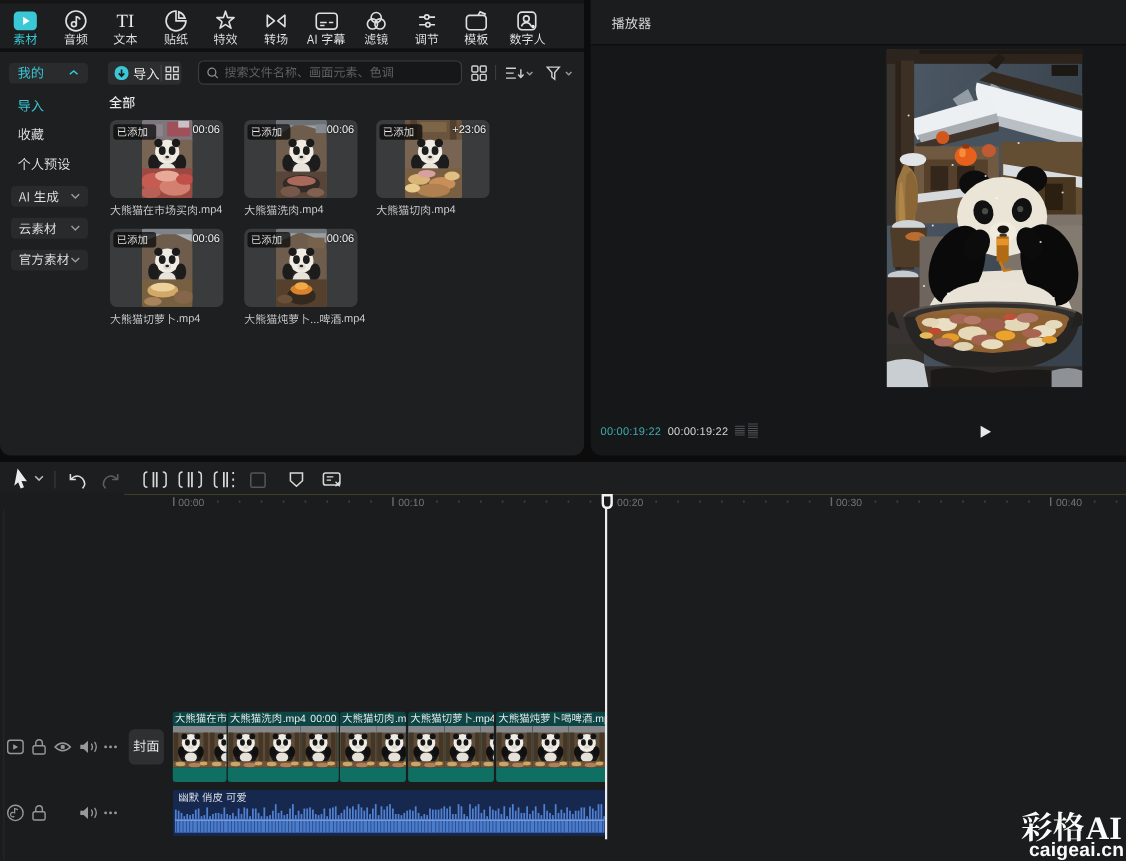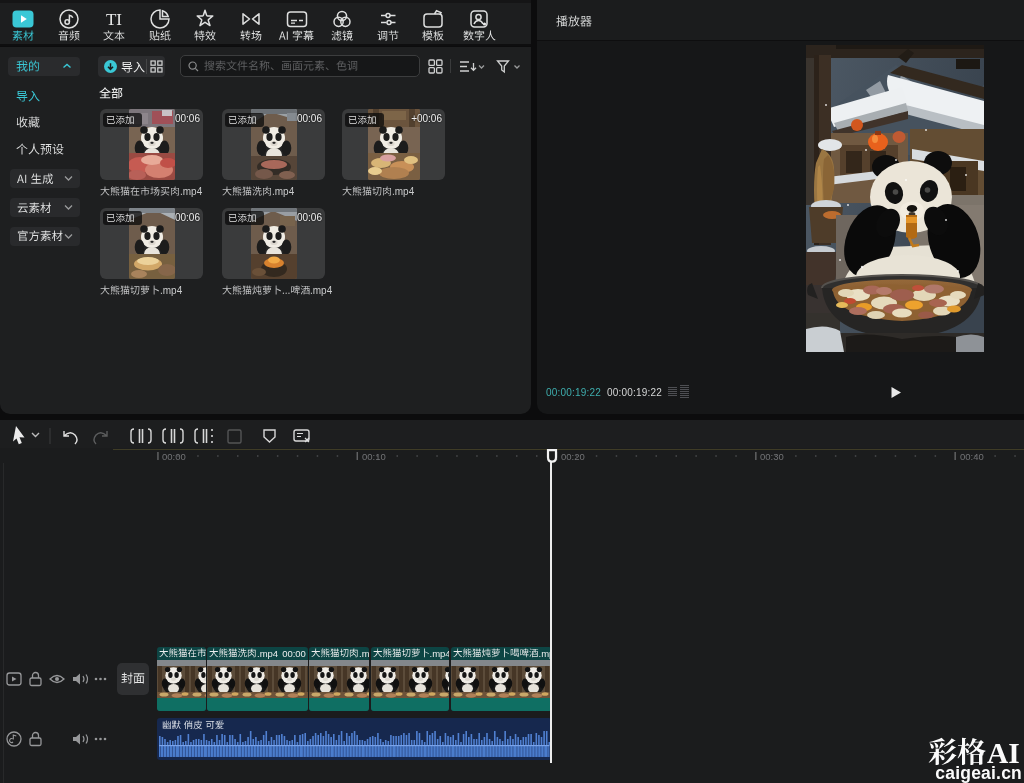--- a/index.html
+++ b/index.html
@@ -319,21 +319,21 @@
       <ellipse cx="20" cy="49" rx="8" ry="3.5" fill="#d8a0a0"></ellipse>
       <ellipse cx="7" cy="62" rx="7" ry="4" fill="#e8cc8e"></ellipse>
     </svg>
   </div>
 <div class="abs" style="left:345px;top:112.5px;width:39px;height:14px;background:rgba(10,10,10,0.75);border-radius:3px"></div>
 <div style="position:absolute;left:348px;top:114.5px;">
     <svg width="28" height="11" style="display:block;overflow:visible">
       <path transform="translate(0,8.4)" d="M0.9 -7.4V-6.7H7.1V-4.2H2.1V-5.7H1.4V-1.0C1.4 0.2 1.9 0.5 3.4 0.5C3.8 0.5 6.6 0.5 7.0 0.5C8.5 0.5 8.9 -0.0 9.0 -1.8C8.8 -1.8 8.5 -1.9 8.3 -2.1C8.2 -0.5 8.0 -0.2 7.0 -0.2C6.3 -0.2 3.9 -0.2 3.4 -0.2C2.3 -0.2 2.1 -0.4 2.1 -1.0V-3.5H7.1V-3.0H7.8V-7.4Z M13.4 -2.7C13.1 -2.0 12.7 -1.2 12.2 -0.7L12.7 -0.3C13.3 -0.9 13.7 -1.8 13.9 -2.5ZM15.6 -2.4C15.9 -1.8 16.2 -0.9 16.2 -0.4L16.8 -0.6C16.7 -1.1 16.5 -2.0 16.1 -2.6ZM16.8 -2.7C17.3 -1.9 17.9 -0.9 18.1 -0.3L18.7 -0.6C18.5 -1.3 17.9 -2.2 17.3 -2.9ZM14.6 -3.8V-0.0C14.6 0.1 14.5 0.1 14.4 0.1C14.3 0.1 13.9 0.1 13.4 0.1C13.5 0.3 13.6 0.6 13.6 0.8C14.2 0.8 14.6 0.8 14.9 0.6C15.2 0.5 15.2 0.4 15.2 -0.0V-3.8ZM10.3 -7.4C10.9 -7.1 11.5 -6.7 11.8 -6.3L12.3 -6.9C11.9 -7.2 11.3 -7.6 10.7 -7.9ZM9.9 -4.8C10.4 -4.6 11.1 -4.2 11.4 -3.8L11.9 -4.4C11.5 -4.7 10.8 -5.1 10.3 -5.3ZM10.1 0.2 10.7 0.6C11.1 -0.2 11.6 -1.3 12.0 -2.3L11.4 -2.7C11.0 -1.6 10.4 -0.5 10.1 0.2ZM12.6 -7.4V-6.8H14.7C14.6 -6.3 14.5 -5.9 14.3 -5.5H12.2V-4.8H13.9C13.5 -4.1 12.8 -3.4 11.9 -3.0C12.0 -2.8 12.3 -2.6 12.3 -2.4C13.4 -3.0 14.2 -3.8 14.7 -4.8H15.9C16.5 -3.9 17.3 -3.0 18.3 -2.6C18.4 -2.7 18.6 -3.0 18.7 -3.1C17.9 -3.4 17.2 -4.1 16.7 -4.8H18.6V-5.5H15.0C15.2 -5.9 15.3 -6.3 15.5 -6.8H18.2V-7.4Z M24.4 -6.8V0.6H25.1V-0.1H27.0V0.5H27.7V-6.8ZM25.1 -0.8V-6.1H27.0V-0.8ZM20.9 -7.9 20.8 -6.2H19.5V-5.5H20.8C20.8 -3.1 20.5 -1.0 19.3 0.3C19.4 0.4 19.7 0.6 19.8 0.8C21.1 -0.6 21.4 -2.9 21.5 -5.5H23.0C22.9 -1.8 22.8 -0.5 22.6 -0.2C22.5 -0.1 22.4 -0.1 22.3 -0.1C22.1 -0.1 21.7 -0.1 21.3 -0.1C21.4 0.1 21.4 0.4 21.5 0.6C21.9 0.6 22.3 0.6 22.6 0.6C22.9 0.5 23.0 0.5 23.2 0.2C23.5 -0.2 23.6 -1.6 23.7 -5.8C23.7 -5.9 23.7 -6.2 23.7 -6.2H21.5L21.6 -7.9Z" fill="#e8e8e8"></path>
     </svg>
   </div>
-<div class="abs" style="left:398px;top:113px;width:44px;text-align:right;font-size:10px;color:#f0f0f0;text-shadow:0 0 2px #000">+00:06</div>
+<div class="abs" style="left:398px;top:113px;width:44px;text-align:right;font-size:10px;color:#f0f0f0;text-shadow:0 0 2px #000">+23:06</div>
 <div class="abs" style="left:342px;top:186px;display:flex;align-items:flex-end">
     <svg width="50" height="12" style="display:block;overflow:visible">
       <path transform="translate(0,8.8)" d="M4.6 -8.4C4.6 -7.6 4.6 -6.6 4.5 -5.5H0.6V-4.8H4.3C3.9 -2.9 2.9 -0.9 0.4 0.2C0.6 0.3 0.9 0.6 1.0 0.8C3.4 -0.3 4.5 -2.3 5.0 -4.2C5.8 -1.9 7.1 -0.1 9.0 0.8C9.2 0.6 9.4 0.2 9.6 0.1C7.6 -0.7 6.3 -2.6 5.6 -4.8H9.4V-5.5H5.3C5.4 -6.6 5.4 -7.6 5.4 -8.4Z M13.4 -0.9C13.5 -0.4 13.6 0.3 13.6 0.8L14.3 0.7C14.3 0.2 14.2 -0.4 14.1 -1.0ZM15.5 -0.9C15.7 -0.4 15.9 0.3 16.0 0.7L16.8 0.6C16.7 0.1 16.4 -0.5 16.2 -1.0ZM17.5 -0.9C18.0 -0.4 18.5 0.4 18.8 0.8L19.5 0.5C19.2 0.1 18.7 -0.7 18.2 -1.2ZM11.7 -1.2C11.4 -0.6 11.0 0.1 10.5 0.5L11.2 0.8C11.7 0.4 12.1 -0.4 12.4 -1.0ZM10.8 -6.0C11.0 -6.1 11.4 -6.1 14.3 -6.4C14.4 -6.2 14.6 -6.0 14.6 -5.9L15.3 -6.2C15.0 -6.7 14.4 -7.4 13.9 -7.9L13.3 -7.6C13.5 -7.4 13.7 -7.2 13.9 -6.9L11.7 -6.8C12.1 -7.2 12.6 -7.7 13.0 -8.2L12.3 -8.5C11.9 -7.8 11.3 -7.1 11.1 -7.0C10.9 -6.8 10.7 -6.7 10.6 -6.6C10.7 -6.5 10.8 -6.1 10.8 -6.0ZM13.9 -5.2V-4.6H11.8V-5.2ZM11.2 -5.7V-1.5H11.8V-2.9H13.9V-2.3C13.9 -2.2 13.9 -2.1 13.7 -2.1C13.6 -2.1 13.2 -2.1 12.7 -2.1C12.7 -2.0 12.8 -1.7 12.9 -1.6C13.5 -1.6 14.0 -1.6 14.2 -1.7C14.5 -1.8 14.6 -1.9 14.6 -2.3V-5.7ZM11.8 -4.1H13.9V-3.4H11.8ZM15.6 -8.4V-6.0C15.6 -5.2 15.8 -5.1 16.7 -5.1C16.9 -5.1 18.2 -5.1 18.4 -5.1C19.1 -5.1 19.4 -5.3 19.4 -6.3C19.2 -6.4 19.0 -6.5 18.8 -6.6C18.8 -5.8 18.7 -5.7 18.3 -5.7C18.1 -5.7 17.0 -5.7 16.8 -5.7C16.4 -5.7 16.3 -5.7 16.3 -6.0V-6.7C17.2 -6.9 18.2 -7.1 19.0 -7.5L18.4 -8.0C17.9 -7.7 17.1 -7.4 16.3 -7.2V-8.4ZM15.6 -4.9V-2.5C15.6 -1.7 15.8 -1.5 16.7 -1.5C16.9 -1.5 18.3 -1.5 18.5 -1.5C19.2 -1.5 19.4 -1.8 19.5 -2.8C19.3 -2.9 19.0 -3.0 18.9 -3.1C18.8 -2.3 18.8 -2.2 18.4 -2.2C18.1 -2.2 17.0 -2.2 16.8 -2.2C16.4 -2.2 16.3 -2.2 16.3 -2.5V-3.2C17.2 -3.4 18.2 -3.7 19.0 -4.0L18.5 -4.6C18.0 -4.3 17.1 -4.0 16.3 -3.8V-4.9Z M27.4 -8.4V-7.0H25.6V-8.4H24.9V-7.0H23.5V-6.3H24.9V-5.0H25.6V-6.3H27.4V-5.0H28.1V-6.3H29.5V-7.0H28.1V-8.4ZM24.6 -1.8H26.1V-0.4H24.6ZM24.6 -2.5V-3.9H26.1V-2.5ZM28.4 -1.8V-0.4H26.8V-1.8ZM28.4 -2.5H26.8V-3.9H28.4ZM23.9 -4.5V0.8H24.6V0.3H28.4V0.7H29.1V-4.5ZM22.9 -8.2C22.7 -7.8 22.5 -7.5 22.2 -7.1C21.9 -7.5 21.6 -7.8 21.2 -8.2L20.7 -7.8C21.1 -7.4 21.4 -7.0 21.7 -6.6C21.3 -6.1 20.8 -5.7 20.3 -5.4C20.5 -5.3 20.7 -5.0 20.8 -4.9C21.2 -5.2 21.7 -5.5 22.0 -5.9C22.2 -5.5 22.3 -5.1 22.4 -4.6C21.9 -3.7 21.1 -2.8 20.4 -2.2C20.6 -2.1 20.8 -1.9 20.9 -1.7C21.4 -2.1 22.0 -2.8 22.5 -3.5L22.5 -3.0C22.5 -1.7 22.4 -0.6 22.2 -0.2C22.1 -0.1 22.0 -0.1 21.9 -0.1C21.6 -0.0 21.3 -0.0 20.8 -0.1C20.9 0.1 21.0 0.4 21.0 0.7C21.4 0.7 21.8 0.7 22.2 0.6C22.4 0.6 22.6 0.5 22.7 0.3C23.1 -0.2 23.2 -1.6 23.2 -3.0C23.2 -4.2 23.1 -5.4 22.6 -6.5C22.9 -6.9 23.2 -7.3 23.5 -7.8Z M34.2 -7.5V-6.8H35.8C35.8 -3.9 35.6 -1.2 33.1 0.2C33.3 0.3 33.5 0.6 33.7 0.8C36.3 -0.7 36.5 -3.7 36.6 -6.8H38.6C38.5 -2.3 38.4 -0.6 38.0 -0.2C37.9 -0.1 37.8 -0.1 37.6 -0.1C37.4 -0.1 36.9 -0.1 36.3 -0.1C36.4 0.1 36.5 0.4 36.5 0.7C37.1 0.7 37.6 0.7 38.0 0.7C38.3 0.6 38.5 0.5 38.7 0.2C39.1 -0.3 39.2 -2.0 39.4 -7.1C39.4 -7.2 39.4 -7.5 39.4 -7.5ZM31.5 -0.7C31.7 -0.9 32.0 -1.0 34.4 -2.1C34.4 -2.3 34.3 -2.6 34.3 -2.8L32.3 -1.9V-5.0L34.3 -5.4L34.2 -6.1L32.3 -5.7V-8.0H31.6V-5.5L30.3 -5.2L30.4 -4.6L31.6 -4.8V-2.1C31.6 -1.7 31.3 -1.4 31.1 -1.4C31.3 -1.2 31.4 -0.9 31.5 -0.7Z M41.0 -6.9V0.8H41.7V-6.2H44.4C44.1 -5.2 43.5 -4.4 42.1 -3.9C42.3 -3.8 42.5 -3.5 42.6 -3.3C43.7 -3.8 44.4 -4.4 44.8 -5.2C45.7 -4.6 46.8 -3.9 47.3 -3.5L47.8 -4.0C47.2 -4.5 46.0 -5.3 45.1 -5.8L45.2 -6.2H48.3V-0.2C48.3 0.0 48.2 0.1 48.1 0.1C47.9 0.1 47.3 0.1 46.6 0.1C46.7 0.3 46.8 0.6 46.9 0.8C47.7 0.8 48.3 0.8 48.6 0.7C48.9 0.6 49.0 0.3 49.0 -0.1V-6.9H45.4C45.5 -7.4 45.5 -7.9 45.6 -8.4H44.8C44.8 -7.9 44.7 -7.4 44.6 -6.9ZM44.7 -4.0C44.5 -2.9 43.9 -1.6 42.1 -1.0C42.2 -0.9 42.5 -0.6 42.5 -0.5C43.7 -0.9 44.4 -1.5 44.9 -2.3C45.7 -1.7 46.7 -0.9 47.2 -0.4L47.7 -1.0C47.2 -1.5 46.0 -2.4 45.2 -2.9C45.3 -3.3 45.4 -3.7 45.5 -4.0Z" fill="#c9cacb"></path>
     </svg>
     <span style="font-size:10px;color:#c9cacb;line-height:12px">.mp4</span>
   </div>
 <div class="abs" style="left:100px;top:207.5px;width:103px;height:71px;background:#3a3b3c;border-radius:6px"></div>
 <div class="abs" style="left:128.5px;top:207.5px">
     <svg width="46" height="71" viewBox="0 0 46 71" style="display:block;border-radius:2px">
       <rect width="46" height="71" fill="#6e5c4c"></rect>

